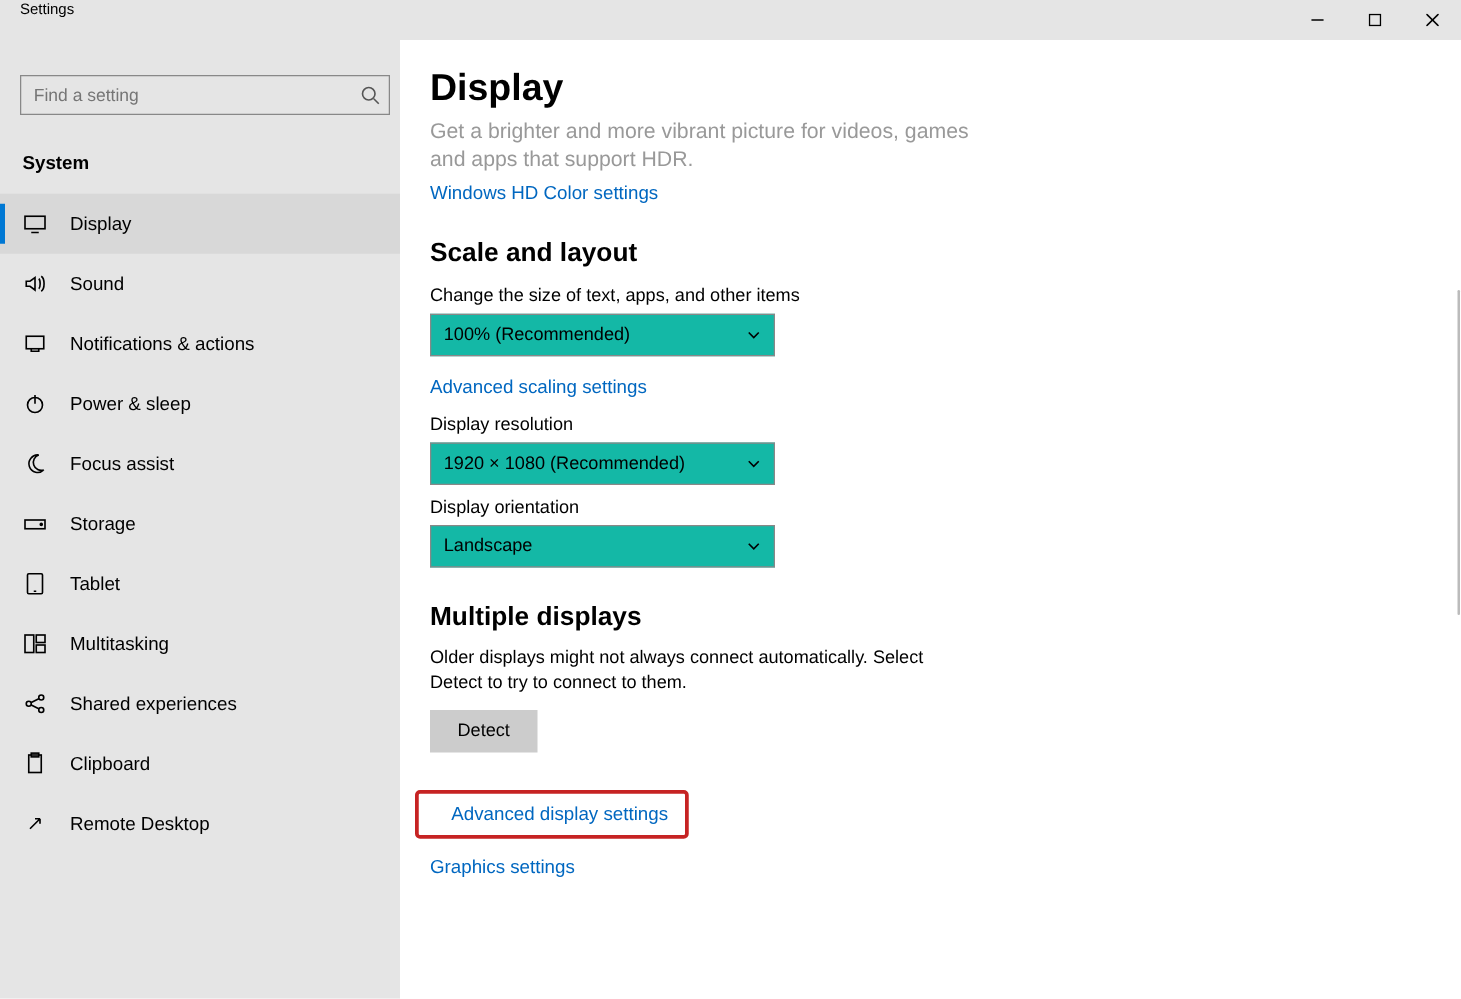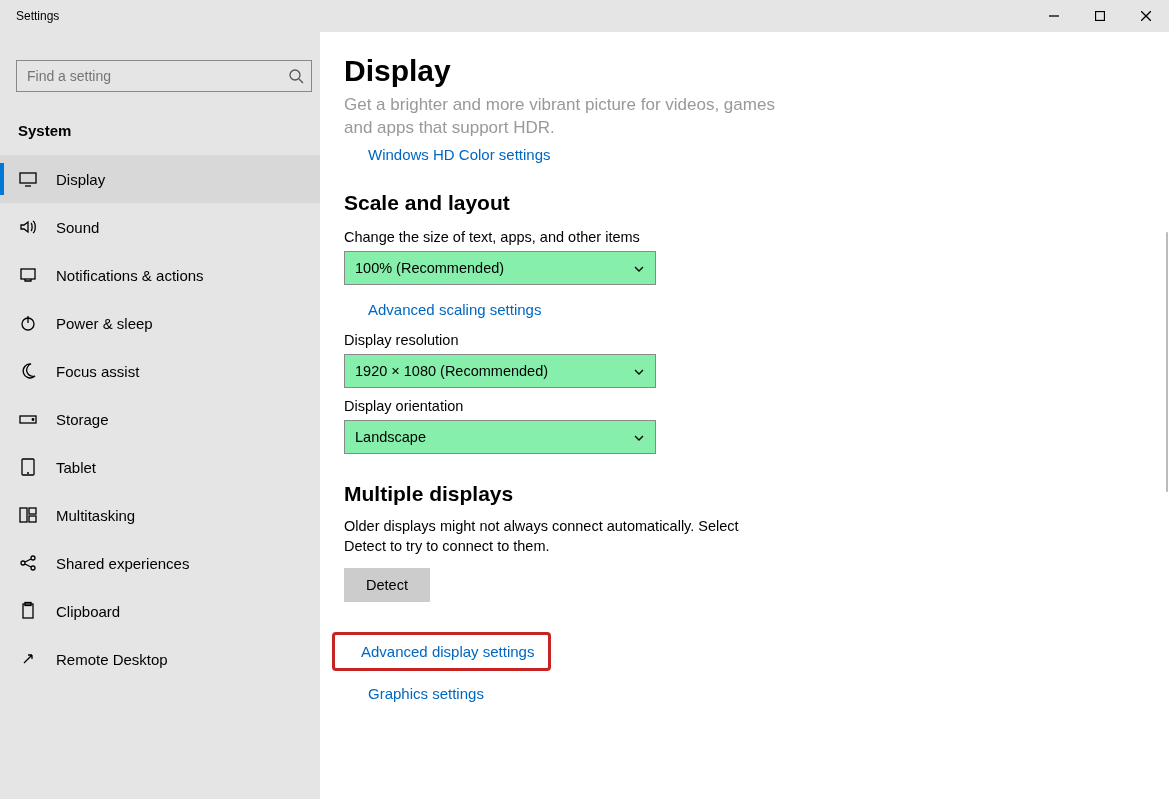--- a/index.html
+++ b/index.html
@@ -12,21 +12,21 @@
     width: 1169px; height: 799px;
     overflow: hidden;
     position: relative;
   }
   
   .titlebar {
     position: absolute; top:0; left:0; right:0;
     height: 32px;
     background: #e5e5e5;
     display: flex;
-    align-items: center;
+    align-items: flex-start;
     padding-left: 16px;
     font-size: 12px;
   }
   .titlebar .caption { flex: 0 0 auto; }
   .titlebar .spacer { flex: 1 1 auto; }
   .window-btn {
     width: 46px; height: 32px;
     display: flex; align-items: center; justify-content: center;
     cursor: default;
   }
@@ -117,40 +117,39 @@
     color: #999;
     font-size: 17px;
     line-height: 1.35;
     width: 450px;
   }
   .link {
     color: #0067c0;
     font-size: 15px;
     cursor: pointer;
     display: inline-block;
-    margin-left: 24px;
   }
   .section-head {
     font-size: 21px;
     font-weight: 600;
     margin: 28px 0 6px 0;
   }
   .field-label {
     font-size: 14.5px;
     margin-top: 14px;
     margin-bottom: 6px;
   }
   .dropdown {
-    width: 312px; height: 34px;
+    width: 276px; height: 34px;
     border: 1px solid #888;
     display: flex; align-items: center;
     padding: 0 10px;
     justify-content: space-between;
     font-size: 14.5px;
-    background: #86efac;
+    background: #14b8a6;
   }
   .dropdown .chev { width:12px; height:12px; }
   .small-link-row { margin-top: 16px; }
   .desc-text {
     font-size: 14.5px;
     line-height: 1.4;
     width: 440px;
     margin-top: 10px;
   }
   .btn {

